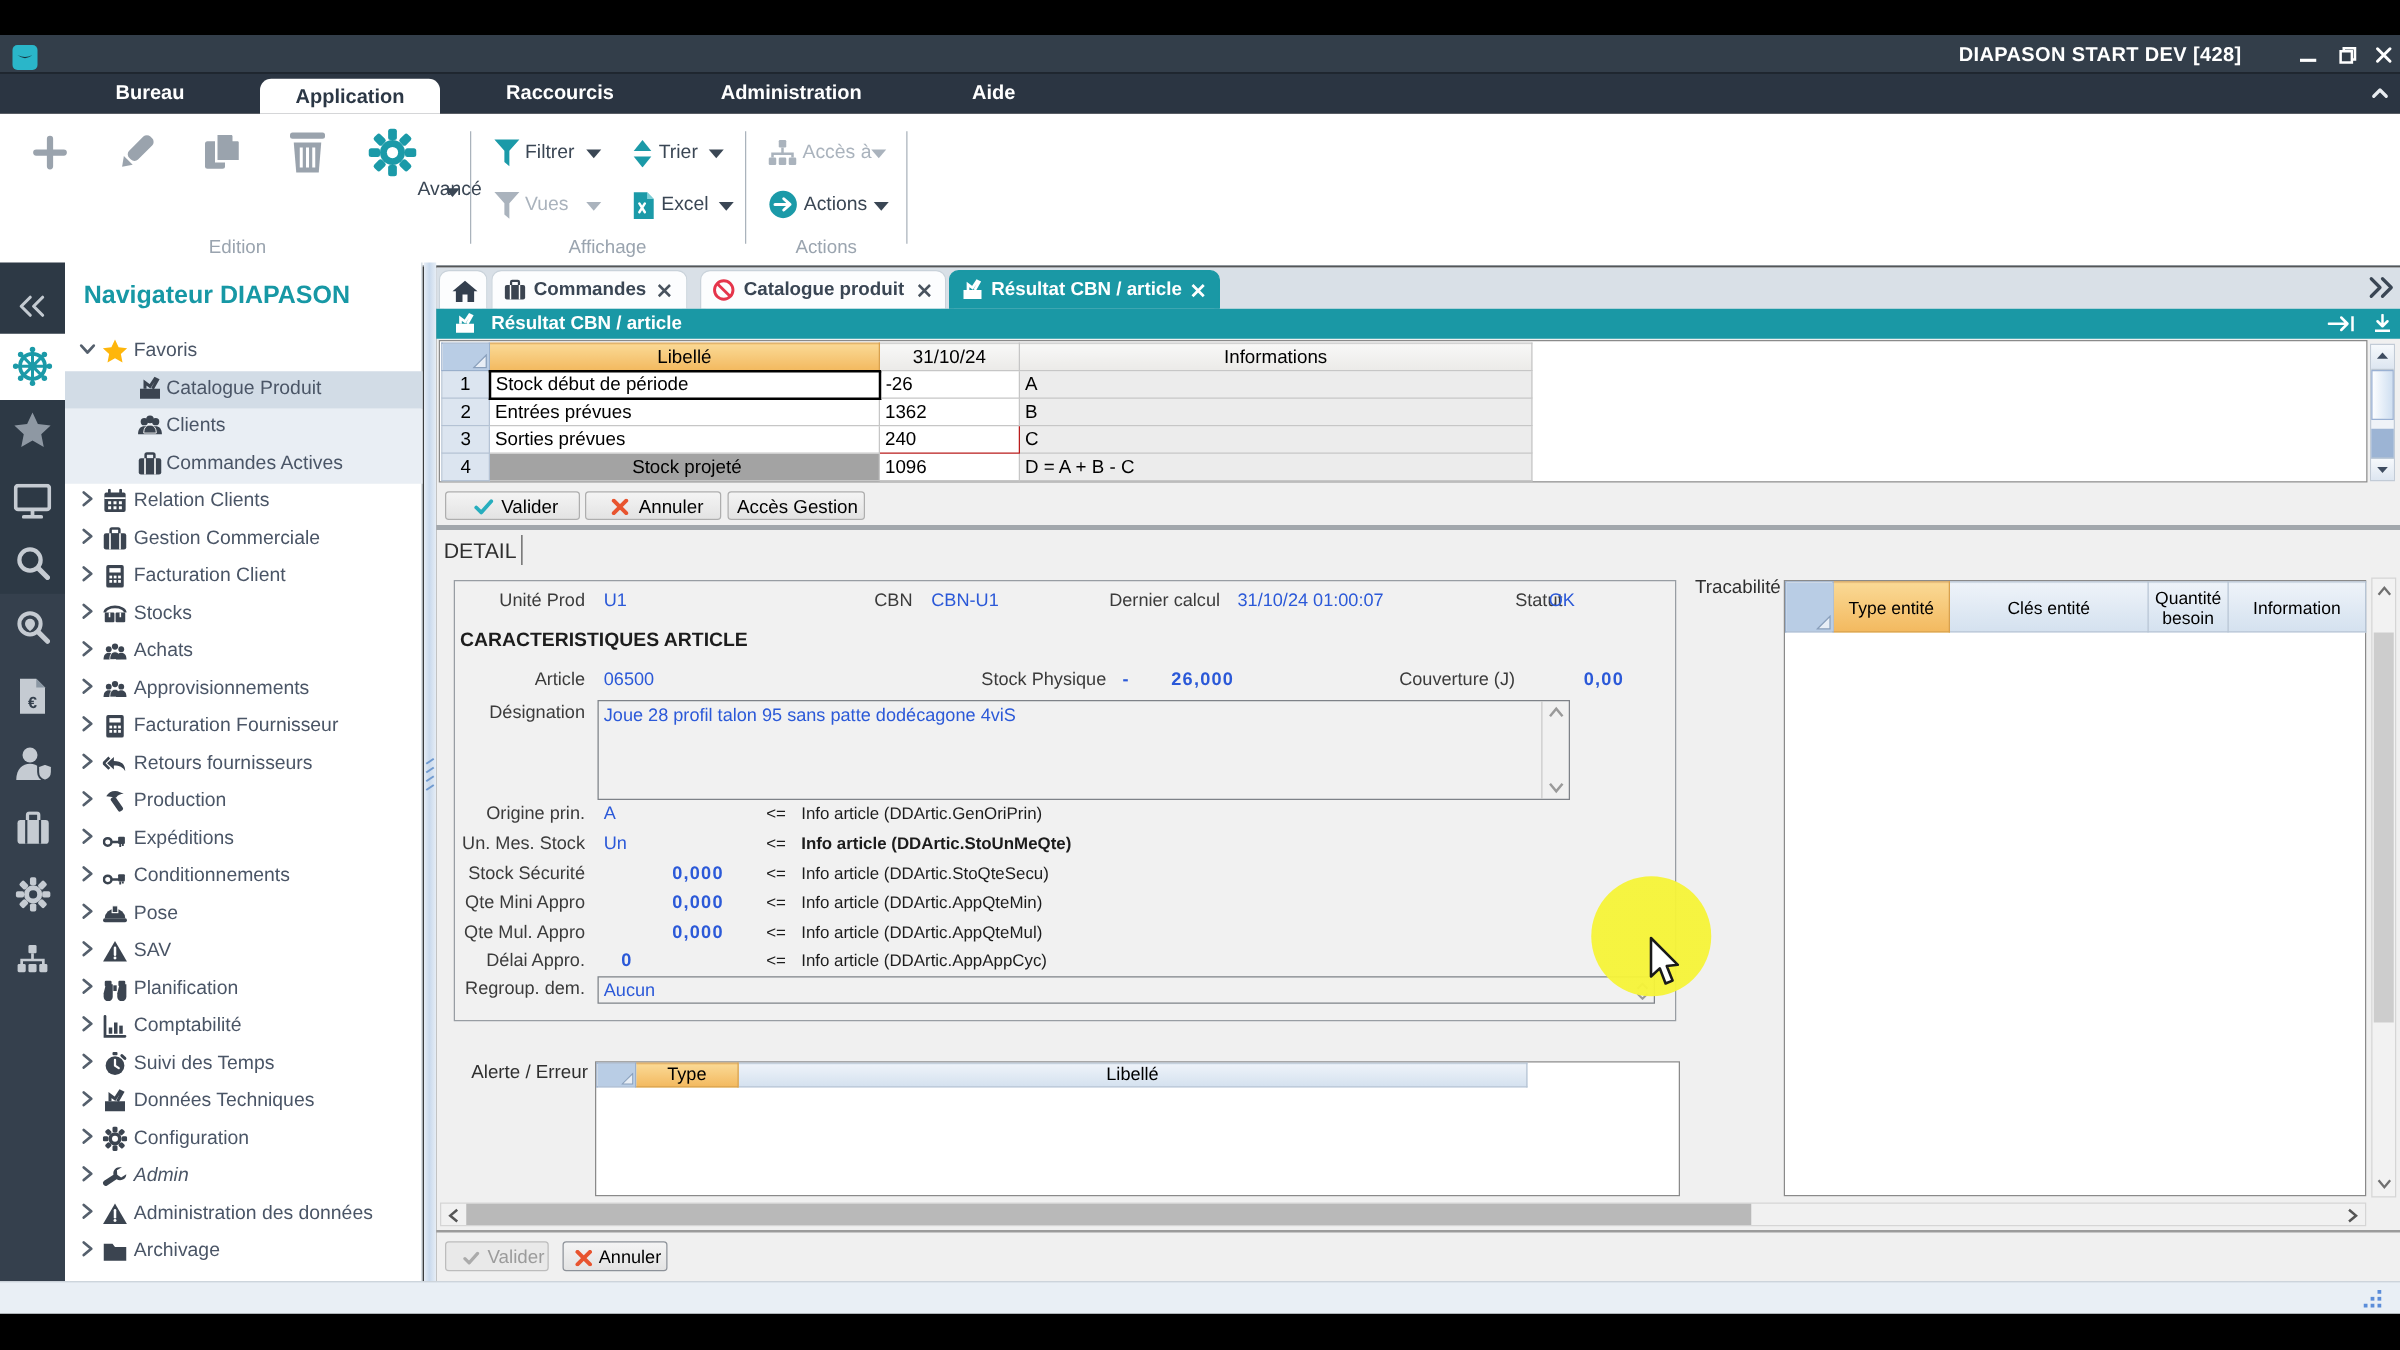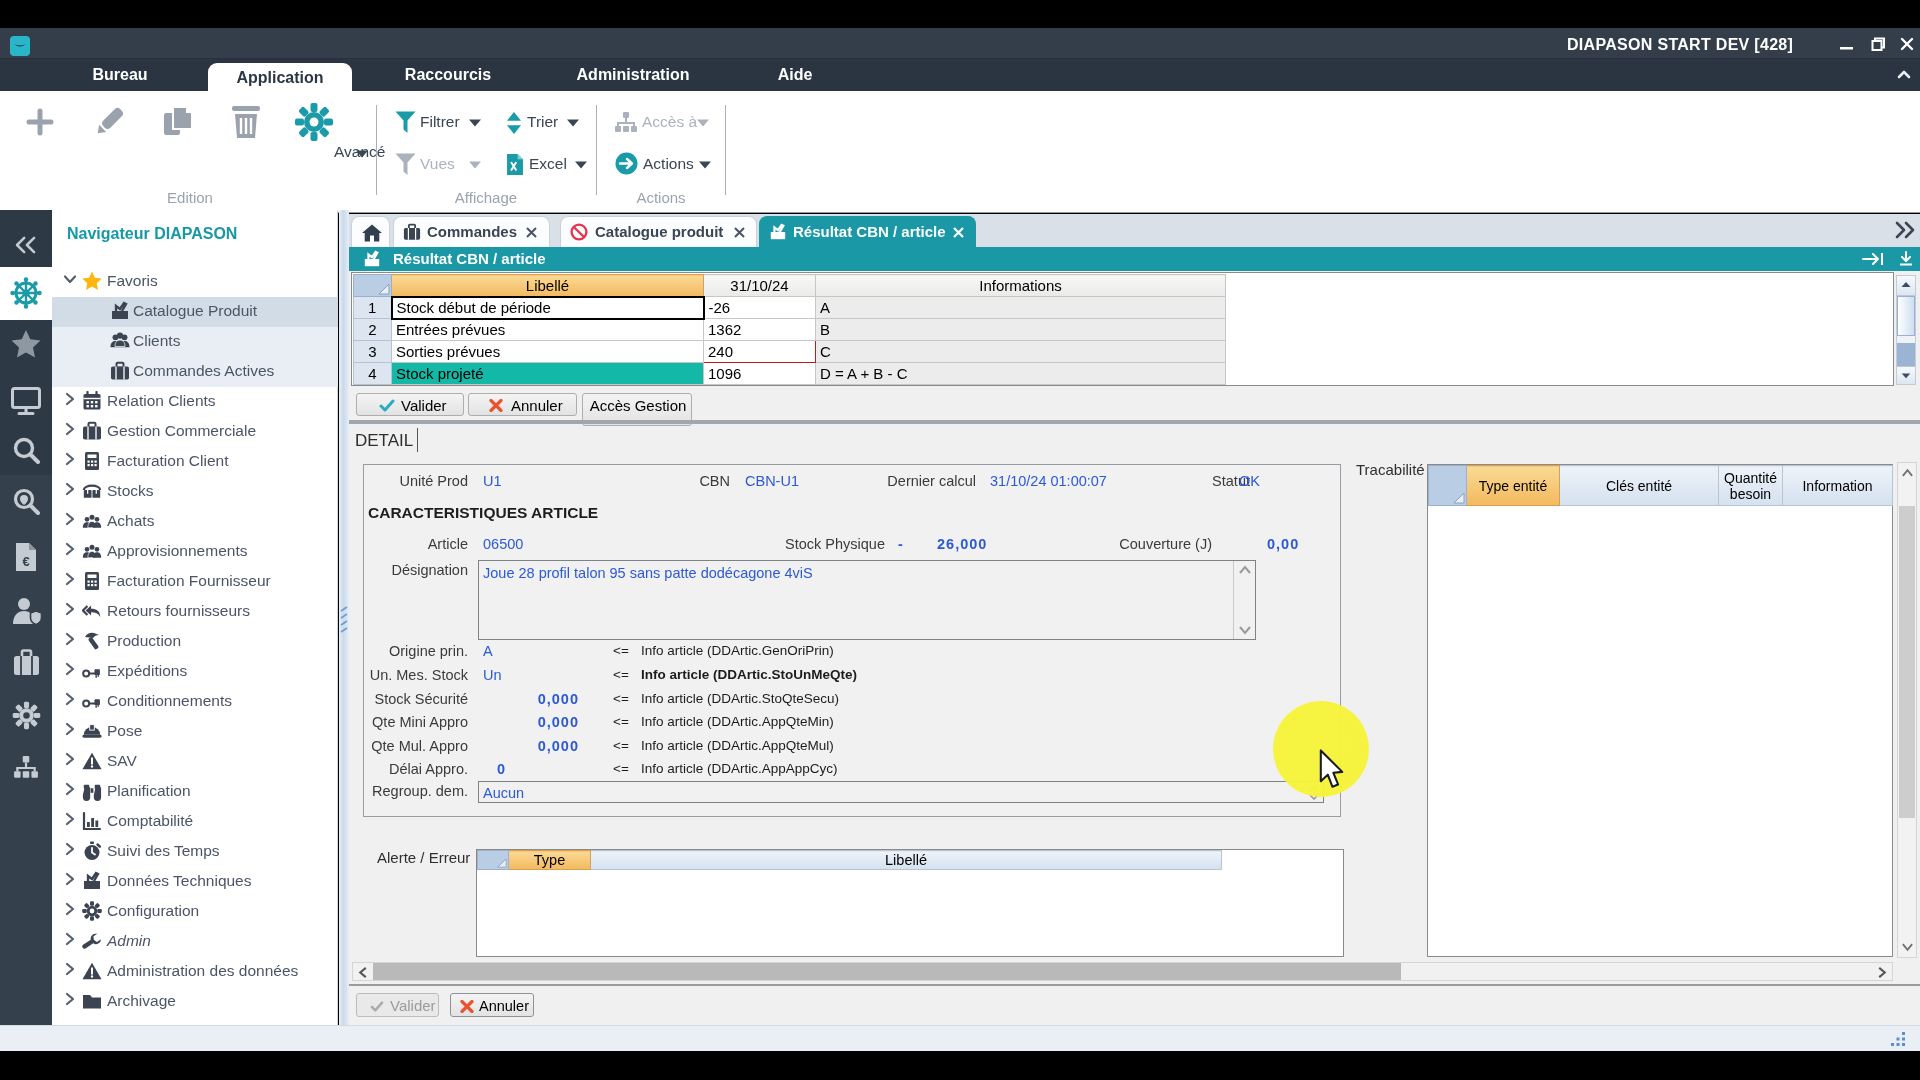--- a/index.html
+++ b/index.html
@@ -17,21 +17,21 @@
   #ribbon { left:0; top:91px; width:1920px; height:122px; background:#fff; border-bottom:1px solid #8f969c; }
   .glabel { position:absolute; top:98px; color:#9aa4af; font-size:15px; }
   .vsep { position:absolute; top:14px; width:1px; height:90px; background:#aab3bc; }
 
   
   #rail { left:0; top:210px; width:52px; height:815px; background:#2d3945; }
   #railwhite { position:absolute; left:0; top:57px; width:52px; height:53px; background:#fff; }
 
   
   #nav { left:52px; top:210px; width:286px; height:815px; background:#fff; border-right:1px solid #cdd5dc; }
-  #navtitle { position:absolute; left:15px; top:15px; color:#1798a5; font-size:16px; font-weight:bold; }
+  #navtitle { position:absolute; left:15px; top:15px; color:#1798a5; font-size:20px; font-weight:bold; }
   .trow { position:absolute; left:0; width:286px; height:30px; color:#4a5566; font-size:15.5px; }
   .trow .chev { position:absolute; left:11px; top:5px; width:14px; height:14px; }
   .trow .ticon { position:absolute; left:30px; top:4px; width:20px; height:20px; }
   .trow .ticon2 { position:absolute; left:58px; top:4px; width:20px; height:20px; }
   .trow .tlabel { position:absolute; left:55px; top:5px; white-space:nowrap; }
   .trow .tlabel2 { position:absolute; left:81px; top:5px; white-space:nowrap; }
   #splitter { left:339px; top:210px; width:10px; height:815px; background:linear-gradient(90deg,#e7eef6,#c9d9ec 45%,#e7eef6); }
 
   
   #content { left:349px; top:214px; width:1571px; height:811px; background:#f0f0f0; }
@@ -716,21 +716,21 @@
         <td style="background:#ececec;border:1px solid #c6c6c6;padding-left:4px;">B</td>
       </tr>
       <tr style="height:22px;">
         <td style="background:#dce5f0;border:1px solid #b4c2d4;text-align:center;">3</td>
         <td style="background:#fff;border:1px solid #c6c6c6;padding-left:4px;">Sorties prévues</td>
         <td style="background:#fff;border:1px solid #b91c1c;padding-left:4px;">240</td>
         <td style="background:#ececec;border:1px solid #c6c6c6;padding-left:4px;">C</td>
       </tr>
       <tr style="height:22px;">
         <td style="background:#dce5f0;border:1px solid #b4c2d4;text-align:center;">4</td>
-        <td style="background:#14b8a6;border:1px solid #c6c6c6;padding-left:4px;">Stock projeté</td>
+        <td style="background:#a3a3a3;border:1px solid #c6c6c6;padding-left:4px;text-align:center;">Stock projeté</td>
         <td style="background:#fff;border:1px solid #c6c6c6;padding-left:4px;">1096</td>
         <td style="background:#ececec;border:1px solid #c6c6c6;padding-left:4px;">D = A + B - C</td>
       </tr>
     </tbody>
       </table>
 
     <div style="position:absolute;left:1547px;top:61px;width:20px;height:110px;background:#eff3f8;border:1px solid #c2cbd6;">
       <div style="position:absolute;left:0;top:0;width:18px;height:20px;background:linear-gradient(180deg,#f6f9fc,#dde6f1);border-bottom:1px solid #bcc7d4;"><svg width="18" height="18" viewBox="0 0 18 18">
             <path d="M4.5 11 L9 6 L13.5 11 Z" fill="#3e4c60"></path>
           </svg></div>
@@ -746,21 +746,21 @@
           <path d="M2 7 L6 11 L14 2" fill="none" stroke="#27aebe" stroke-width="3" stroke-linecap="round" stroke-linejoin="round"></path>
         </svg>
       <span style="position:absolute;left:44px;top:3px;">Valider</span>
     </div>
     <div class="wbtn" style="left:119px;top:179px;width:109px;height:23px;">
       <svg style="position:absolute;left:20px;top:5px;" width="14" height="13" viewBox="0 0 14 13">
           <path d="M2 1.5 L12 11.5 M12 1.5 L2 11.5" stroke="#e8542f" stroke-width="3.2" stroke-linecap="round"></path>
         </svg>
       <span style="position:absolute;left:42px;top:3px;">Annuler</span>
     </div>
-    <div class="wbtn" style="left:233px;top:179px;width:110px;height:33px;">
+    <div class="wbtn" style="left:233px;top:179px;width:110px;height:23px;">
         <span style="position:absolute;left:0;width:110px;top:3px;">Accès Gestion</span>
       </div>
 
     <div style="position:absolute;left:0;top:206px;width:1571px;height:4px;background:#a2a7ac;"></div>
     <div style="position:absolute;left:6px;top:217px;font-size:17px;color:#2f2f2f;">DETAIL</div>
     <div style="position:absolute;left:68px;top:214px;width:1px;height:24px;background:#555;"></div>
 
     <div style="position:absolute;left:14px;top:250px;width:978px;height:353px;background:#f1f1f1;border:1px solid #989da3;"></div>
     <div class="flabel" style="left:0;top:259px;width:119px;">Unité Prod</div>
       <div class="fval" style="left:134px;top:259px;">U1</div>

